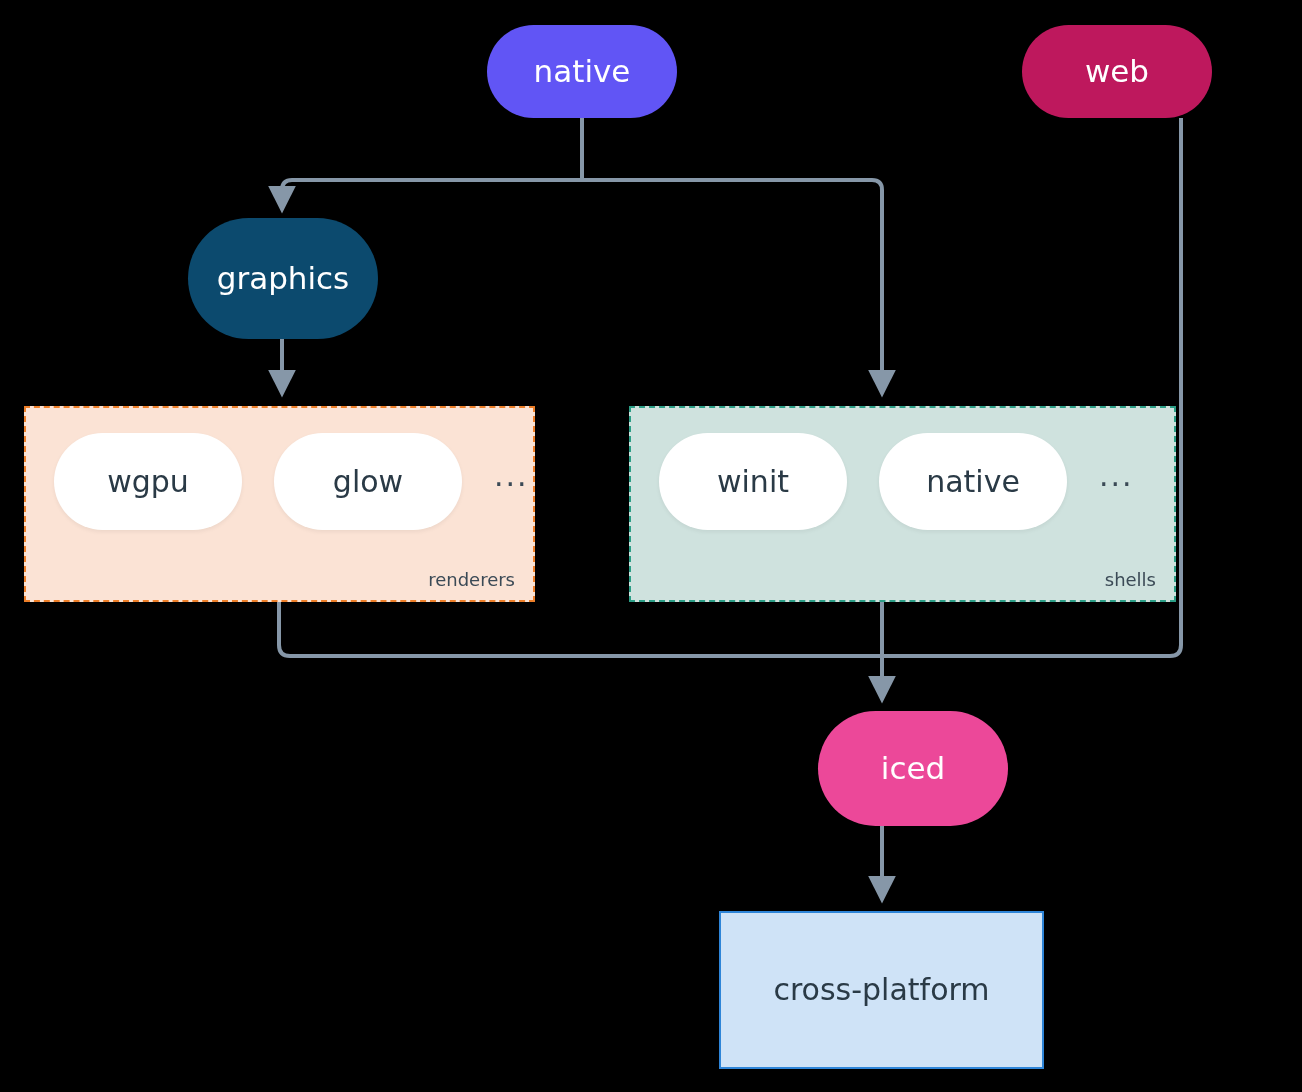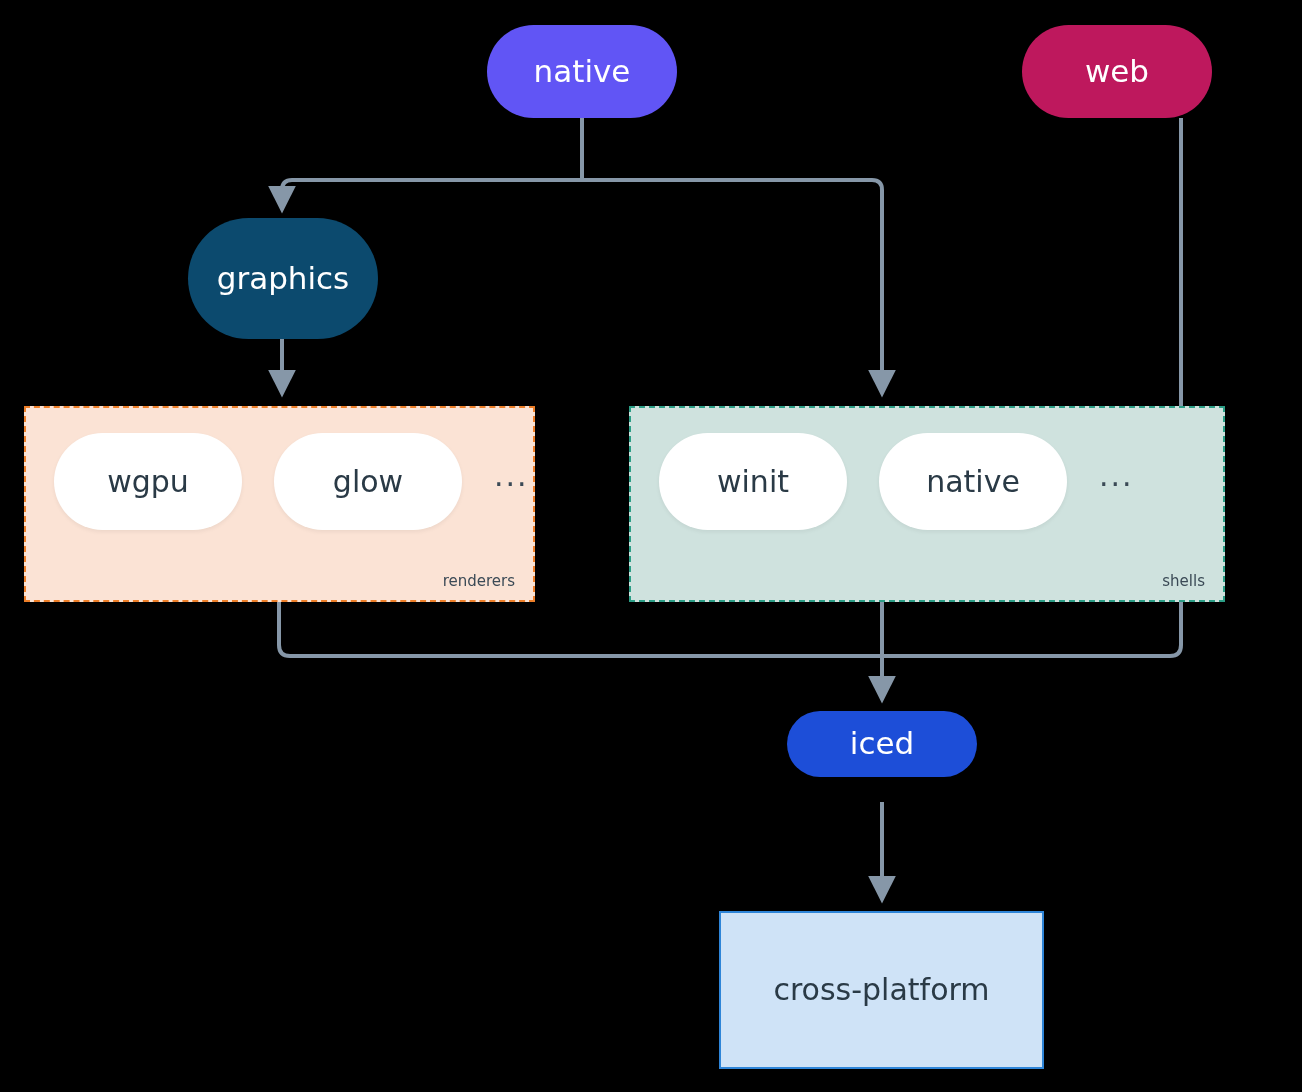--- a/index.html
+++ b/index.html
@@ -46,38 +46,38 @@
     left: 1022px; top: 25px;
     width: 190px; height: 93px;
     background: #be185d;
   }
   .node-graphics {
     left: 188px; top: 218px;
     width: 190px; height: 121px;
     background: #0c4a6e;
   }
   .node-iced {
-    left: 787px; top: 711px;
-    width: 190px; height: 66px;
-    background: #1d4ed8;
+    left: 818px; top: 711px;
+    width: 190px; height: 115px;
+    background: #ec4899;
   }
   
   .group {
     position: absolute;
     box-sizing: border-box;
   }
   .group-renderers {
     left: 24px; top: 406px;
     width: 511px; height: 196px;
     background: #FBE3D5;
     border: 2px dashed #ED7F29;
   }
   .group-shells {
     left: 629px; top: 406px;
-    width: 596px; height: 196px;
+    width: 547px; height: 196px;
     background: #CFE2DE;
     border: 2px dashed #2C9E86;
   }
   .group-row {
     position: absolute;
     left: 0; top: 25px;
     width: 100%;
     display: flex;
     align-items: center;
     gap: 32px;
@@ -100,21 +100,21 @@
     color: #3B4A56;
     font-size: 30px;
     letter-spacing: 2px;
     padding-bottom: 12px;
   }
   .group-label {
     position: absolute;
     right: 18px;
     bottom: 10px;
     color: #3B4A56;
-    font-size: 15px;
+    font-size: 18px;
   }
   
   .node-app {
     left: 719px; top: 911px;
     width: 325px; height: 158px;
     background: #CFE3F7;
     border: 2px solid #2E85D8;
     color: #2A3A46;
     font-size: 30px;
     flex-direction: row;

